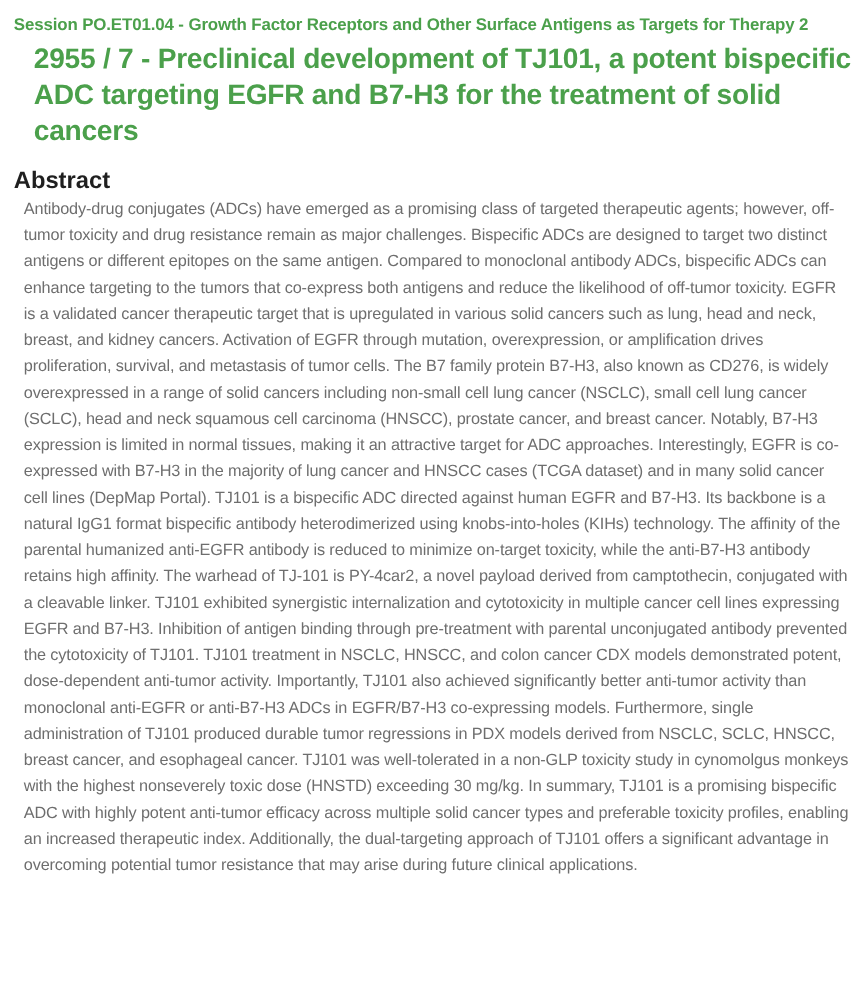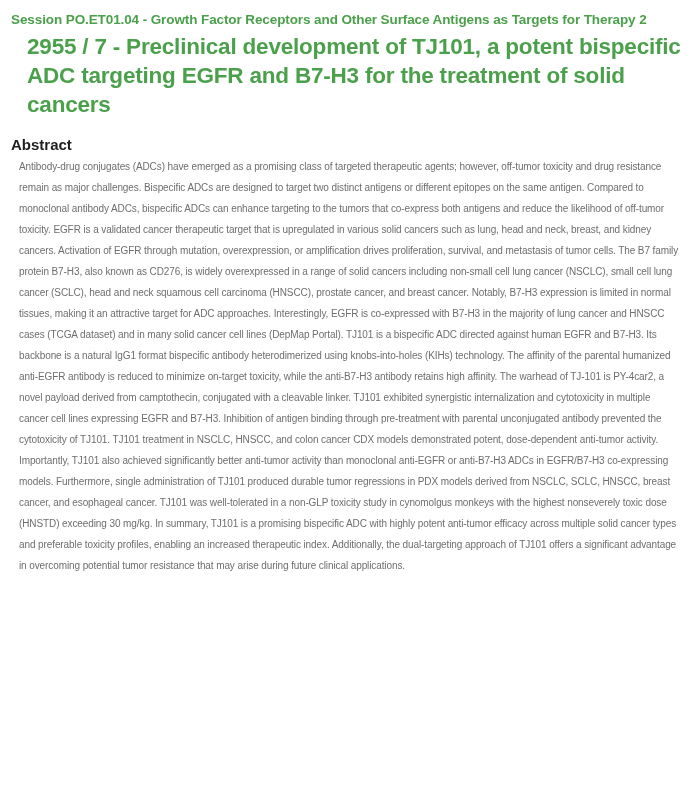--- a/index.html
+++ b/index.html
@@ -35,27 +35,27 @@
     letter-spacing: -0.2px;
     margin: 3px 0 0 16px;
     max-width: 672px;
   }
   .abstract-section {
     margin-top: 16px;
   }
   .abstract-heading {
     color: #1f1f1f;
     font-weight: 700;
-    font-size: 15px;
+    font-size: 19px;
     line-height: 20px;
     margin: 0;
   }
   .abstract-body {
     color: #6e6e6e;
-    font-size: 10px;
+    font-size: 13px;
     line-height: 21px;
     margin: 1px 0 0 0;
     padding-left: 8px;
     padding-right: 1px;
     letter-spacing: -0.1px;
   }
 </style>
 </head>
 <body>
 

